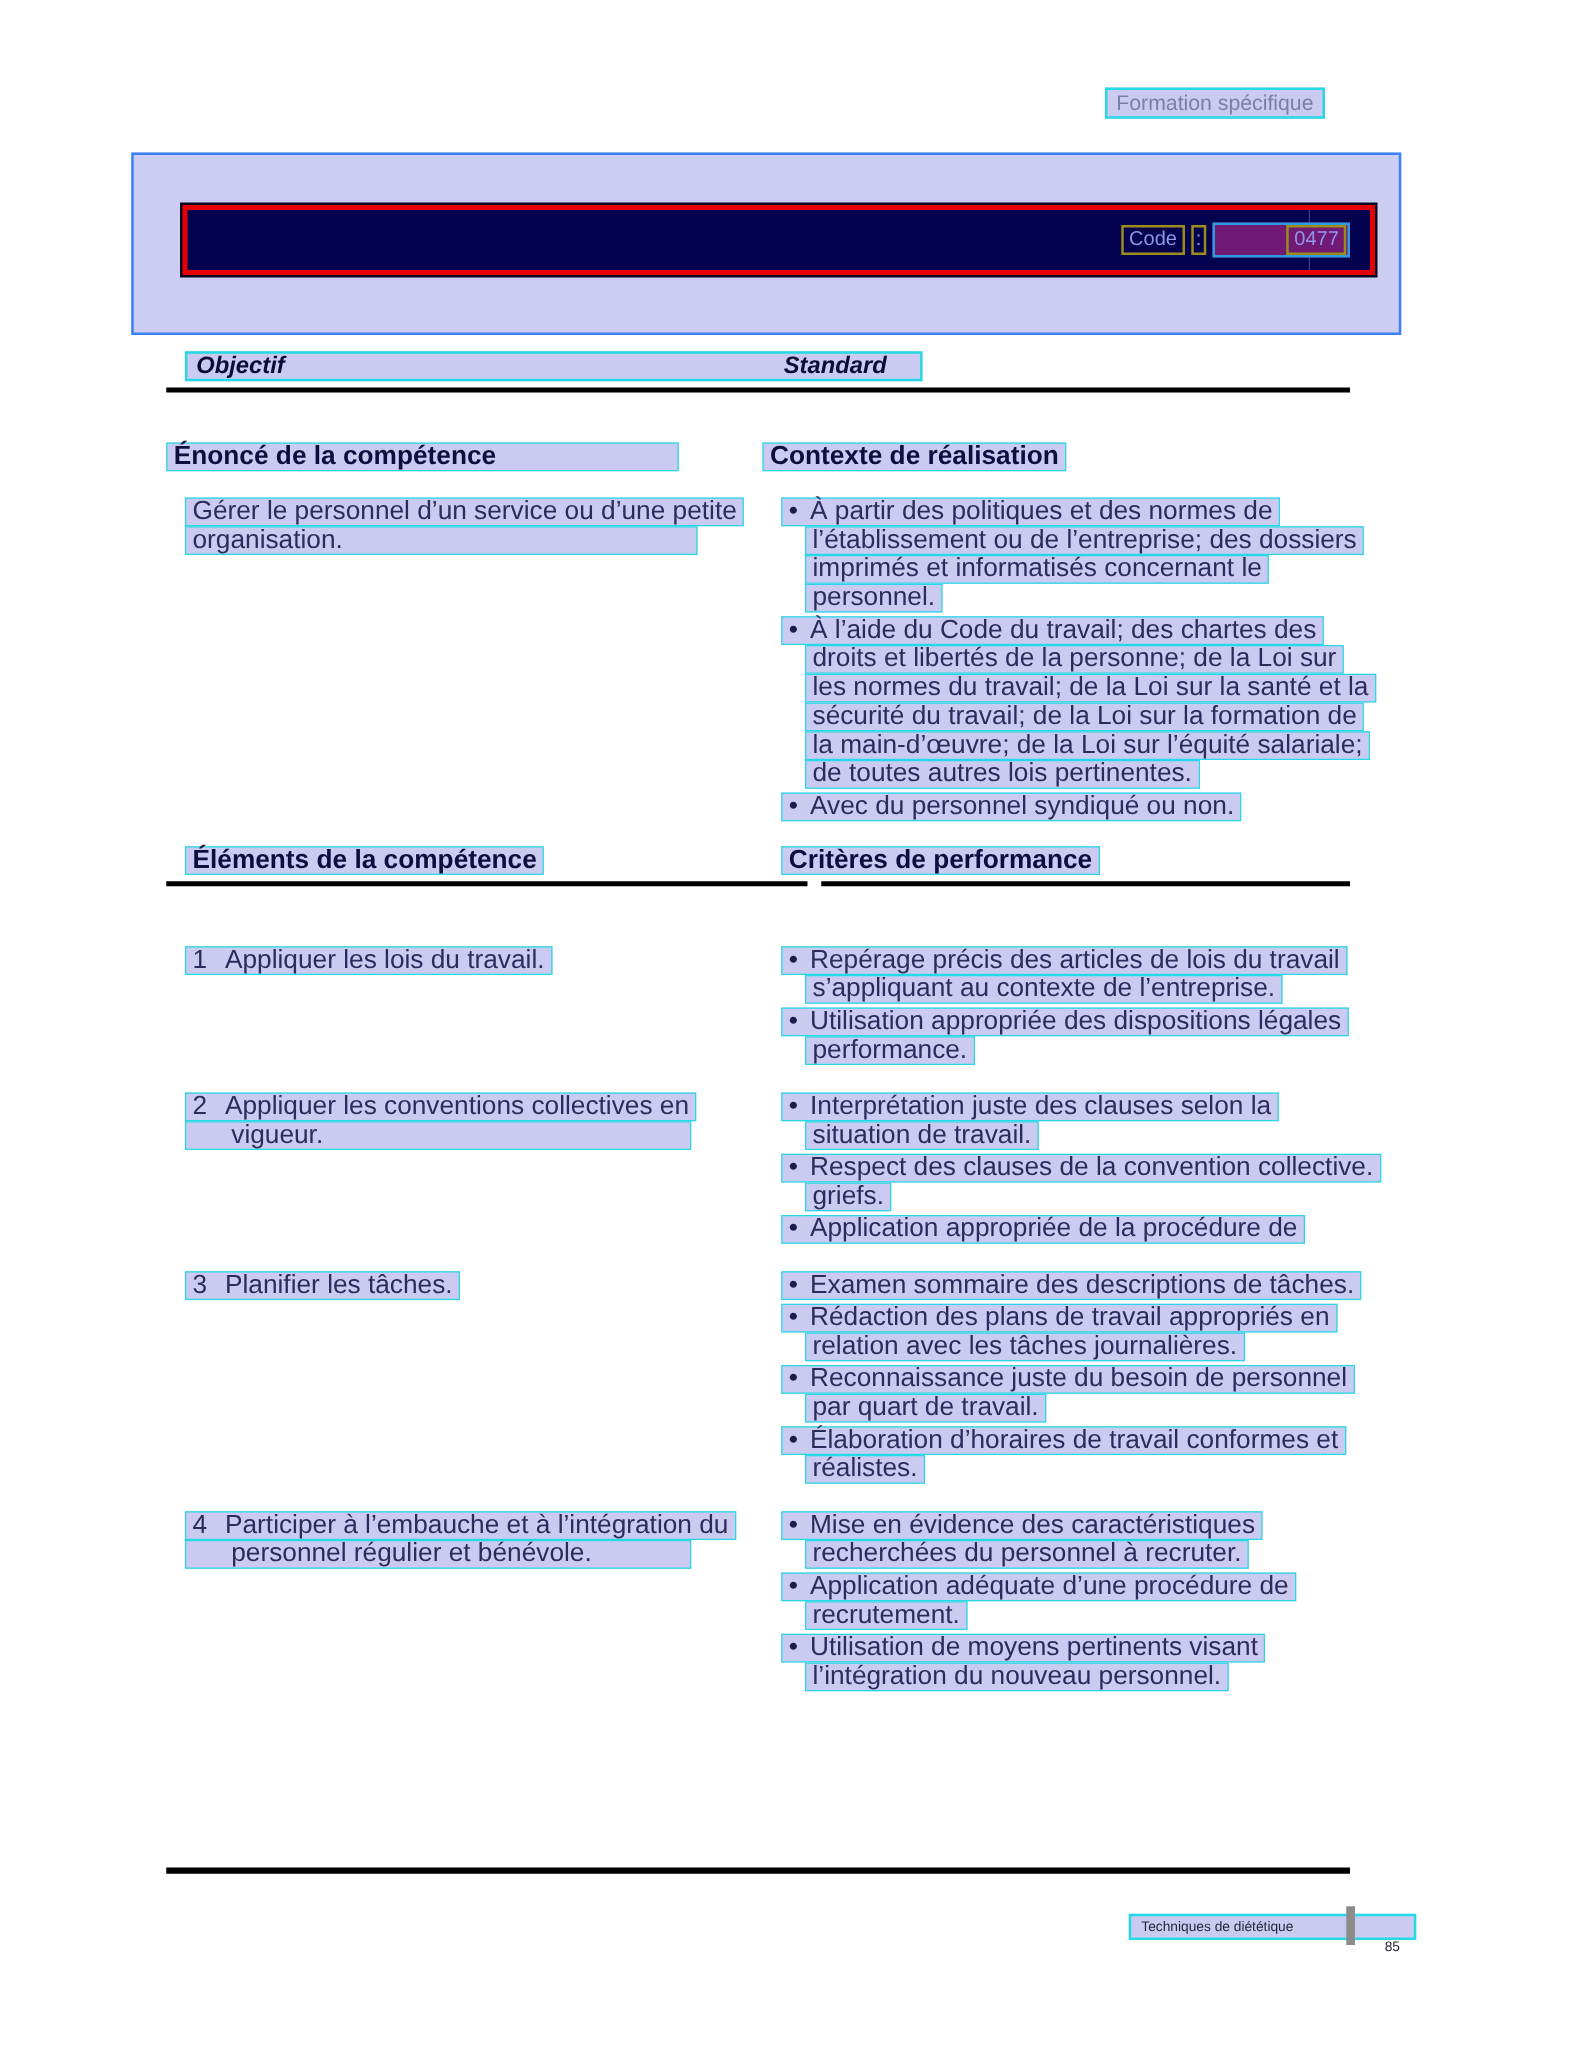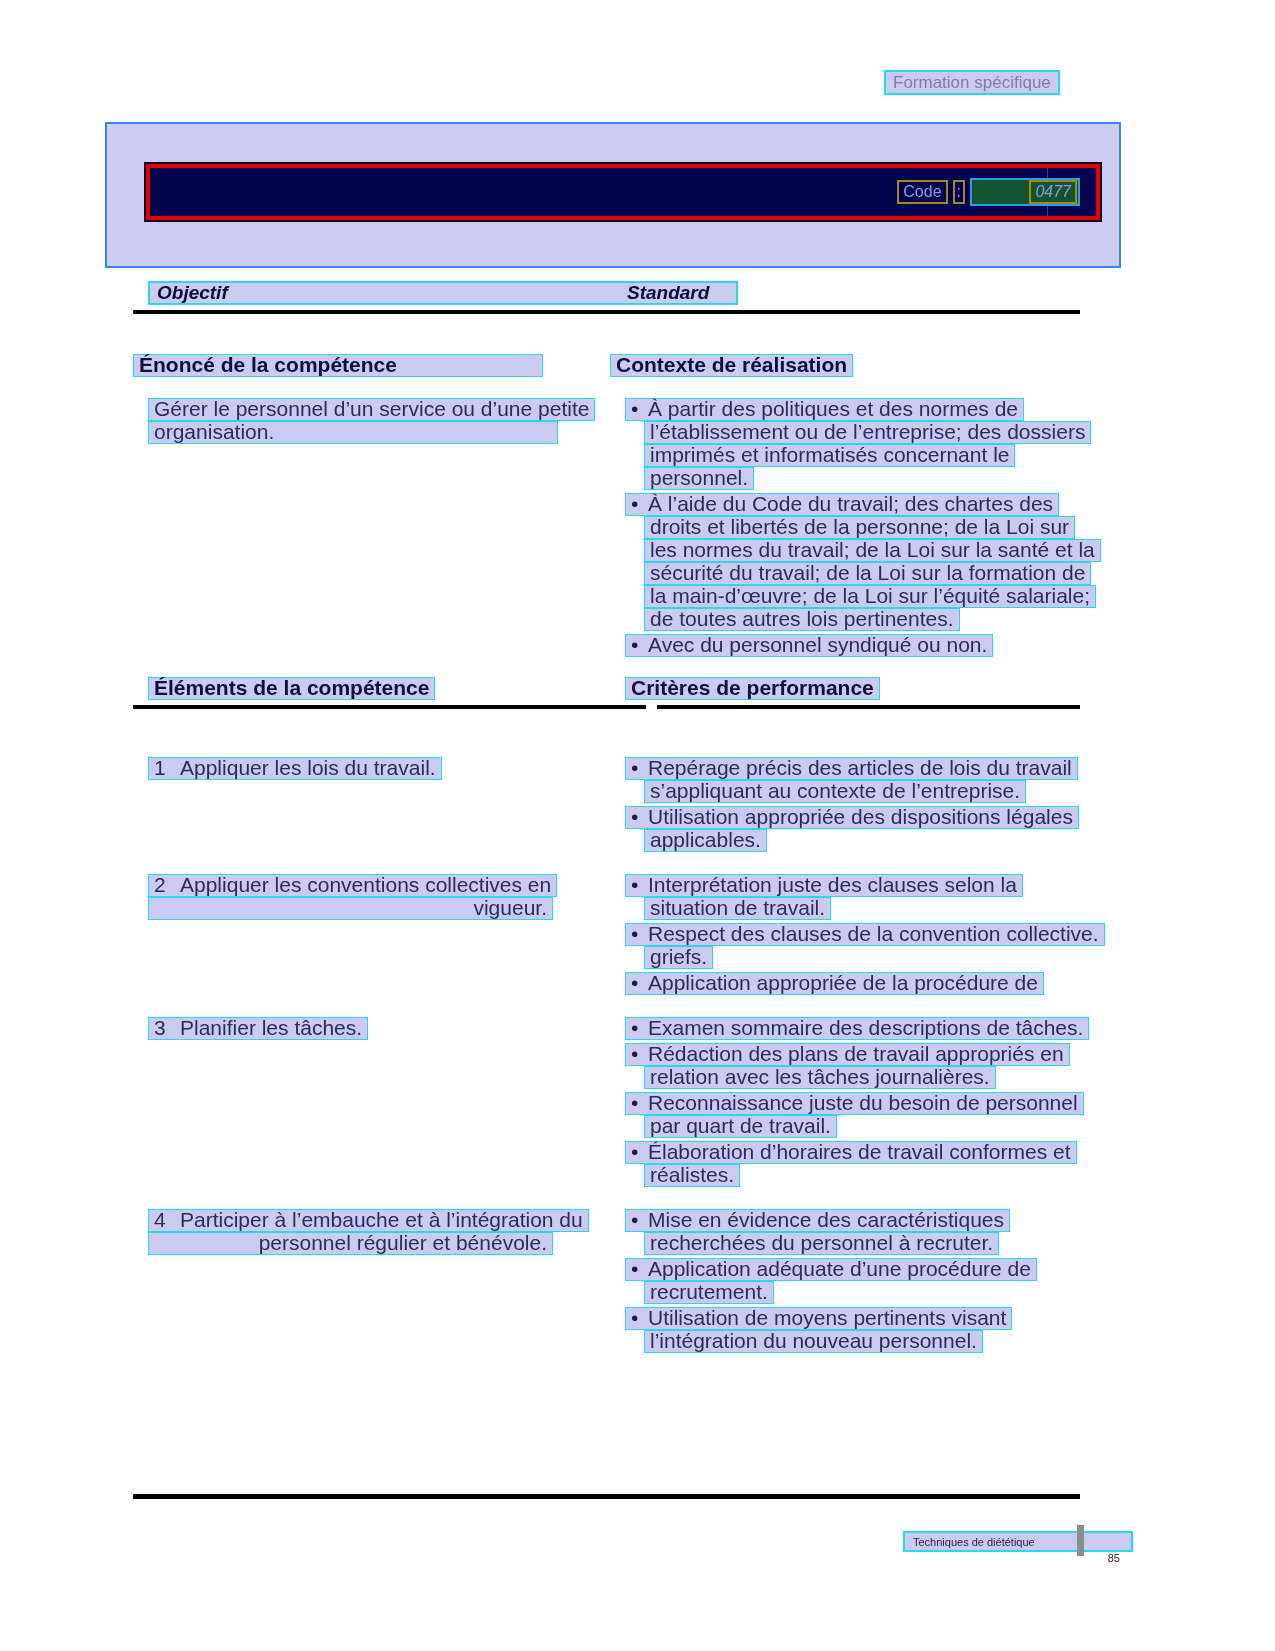--- a/index.html
+++ b/index.html
@@ -13,22 +13,22 @@
   
   .outer-box{position:absolute;left:105px;top:122px;width:1012px;height:142px;
              background:#cdcdf4;border:2px solid #3b82f6;}
   .inner-panel{position:absolute;left:39px;top:40px;width:946px;height:48px;
                background:#02024f;border:4px solid #e80000;box-shadow:0 0 0 2px #07071d;}
   .panel-vline{position:absolute;left:897px;top:0;bottom:0;width:1px;background:#3b3b90;}
   .code-row{position:absolute;right:16px;top:50%;transform:translateY(-50%);
             display:flex;align-items:center;gap:5px;font-size:16px;color:#8f97e8;}
   .code-chip{border:2px solid #9b8d1a;padding:0 4px;line-height:20px;white-space:nowrap;}
   .colon-chip{border:2px solid #9b8d1a;padding:0 2px;line-height:20px;}
-  .code-value-box{border:2px solid #2e9ae0;background:#14532d;width:106px;height:24px;
-                  display:flex;justify-content:flex-end;align-items:center;font-style:italic;}
+  .code-value-box{border:2px solid #2e9ae0;background:#701a75;width:106px;height:24px;
+                  display:flex;justify-content:flex-end;align-items:center;}
   .code-value-box .code-chip{margin-right:1px;}
 
   
   .doc{position:absolute;left:133px;top:281px;width:947px;}
   .hl{display:inline-block;background:#cbcbf2;border:1.6px solid #25d9e6;
       font-size:21px;line-height:18px;padding:1px 5px 2px 5px;white-space:nowrap;
       vertical-align:top;color:#2c2c5c;}
   .hdr{font-weight:700;color:#0d0d3e;}
 
   .title-bar{position:relative;margin-left:15px;width:586px;height:20px;
@@ -52,21 +52,21 @@
   .body-row{margin-top:21px;}
   .sec-head2{margin-top:20px;}
   .items .item-row{margin-top:22px;}
   .items .item-row:first-child{margin-top:48px;}
 
   .lline{margin:0;}
   .lline .hl{min-width:0;}
   .lline.ext .hl{min-width:398px;}
   .num{display:inline-block;width:26px;}
   .lline .ind{padding-left:36px;}
-  .lline.ext .ind{min-width:362px;text-align:right;}
+  .lline.ext .ind{min-width:362px;}
 
   .rline{margin:0;}
   .rline.bstart{margin-top:3px;}
   .rline.cont{margin-left:19px;}
   .bdot{display:inline-block;width:17px;color:#1c1c4a;}
   .ext-hdr .hl{min-width:398px;}
 
   
   .footer-rule{position:absolute;left:133px;top:1494px;width:947px;height:5px;background:#000;}
   .footer-bar{position:absolute;left:903px;top:1531px;width:226px;height:17px;
@@ -149,21 +149,21 @@
 
     <div class="items" id="items">
         <div class="row item-row">
           <div class="cell-left">
             <div class="lline"><span class="hl"><span class="num">1</span>Appliquer les lois du travail.</span></div>
           </div>
           <div class="cell-right">
             <div class="rline"><span class="hl"><span class="bdot">•</span>Repérage précis des articles de lois du travail</span></div>
             <div class="rline cont"><span class="hl">s’appliquant au contexte de l’entreprise.</span></div>
             <div class="rline bstart"><span class="hl"><span class="bdot">•</span>Utilisation appropriée des dispositions légales</span></div>
-            <div class="rline cont"><span class="hl">applicables.</span></div>
+            <div class="rline cont"><span class="hl">performance.</span></div>
           </div>
         </div>
         <div class="row item-row">
           <div class="cell-left">
             <div class="lline"><span class="hl"><span class="num">2</span>Appliquer les conventions collectives en</span></div>
             <div class="lline ext"><span class="hl ind">vigueur.</span></div>
           </div>
           <div class="cell-right">
             <div class="rline"><span class="hl"><span class="bdot">•</span>Interprétation juste des clauses selon la</span></div>
             <div class="rline cont"><span class="hl">situation de travail.</span></div>

